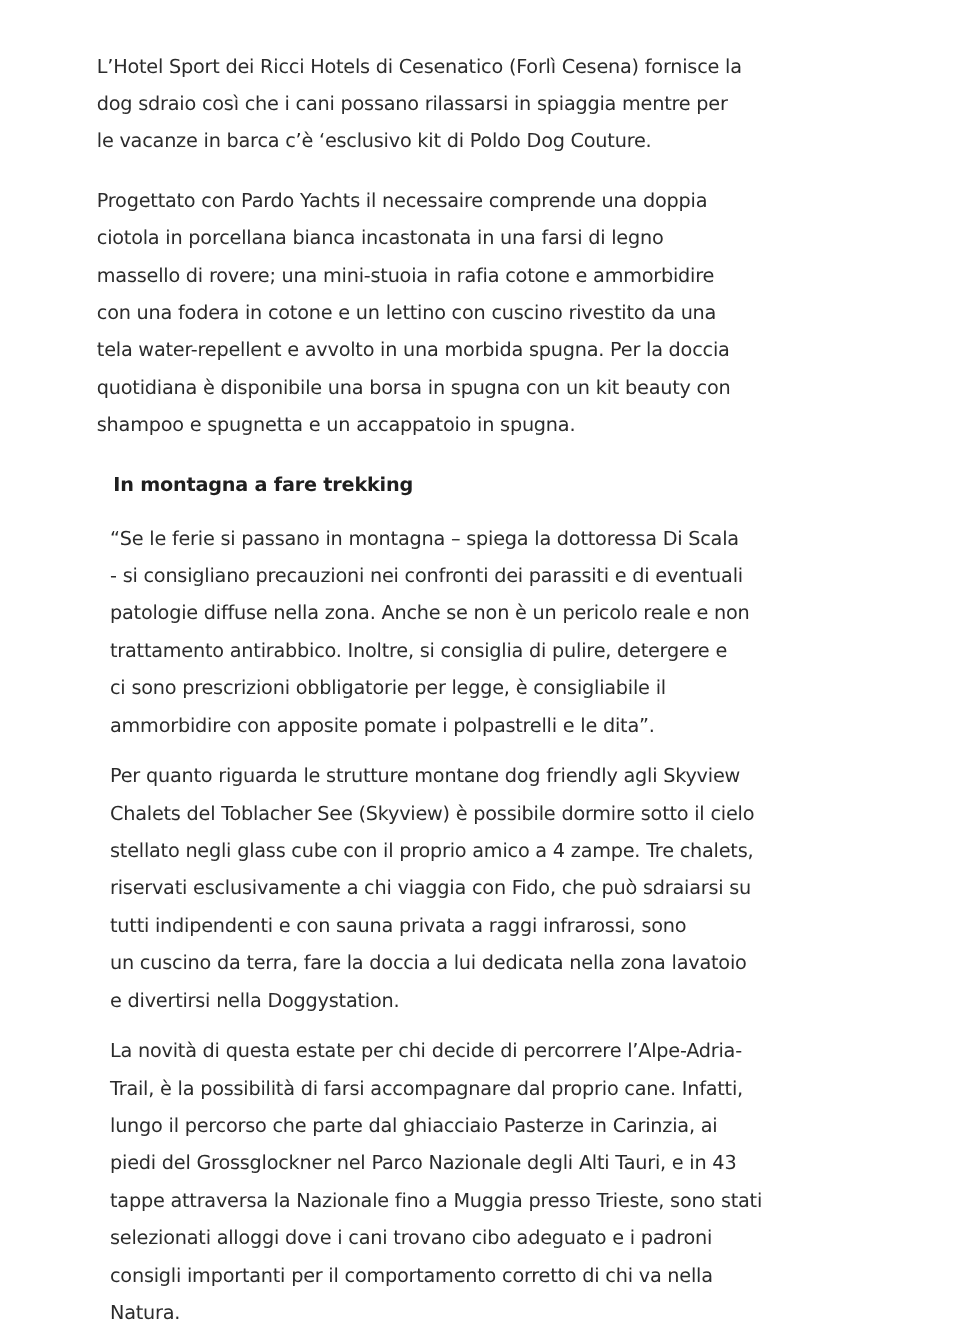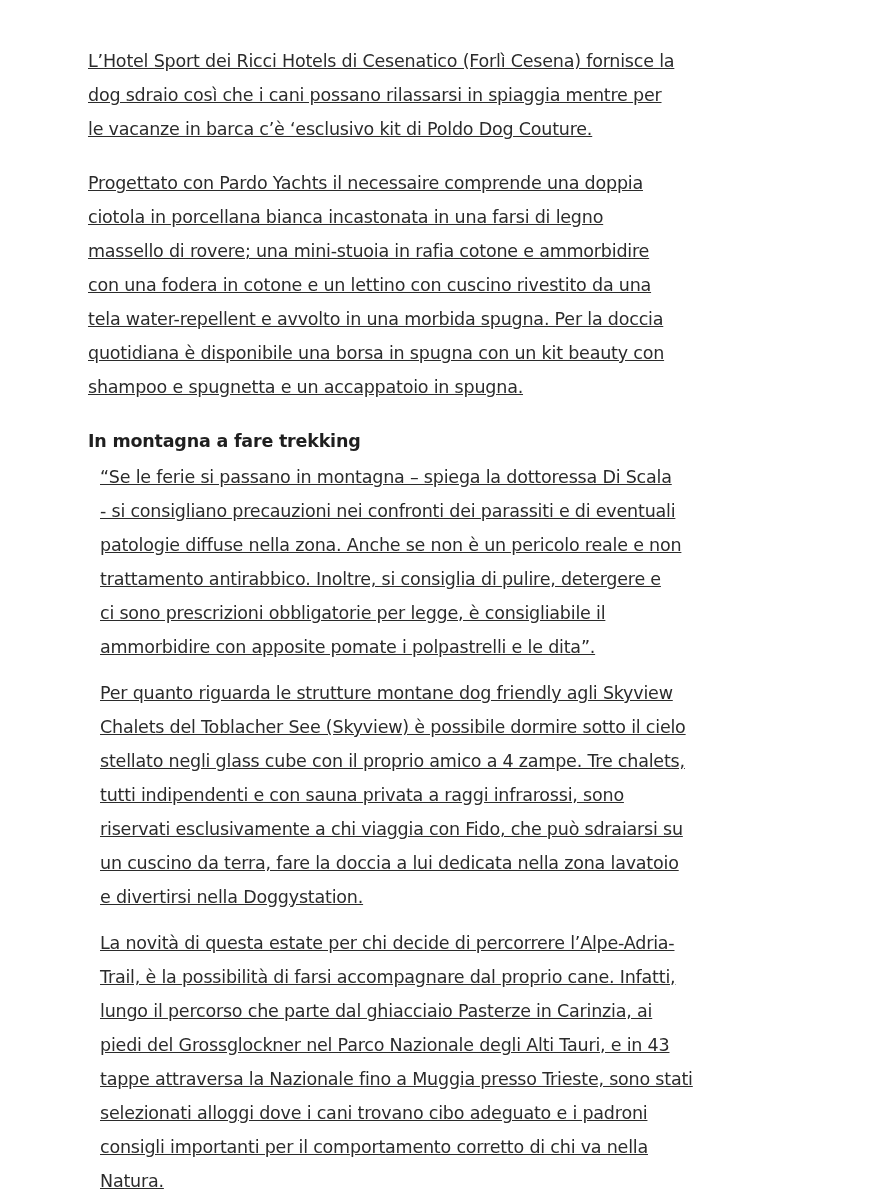--- a/index.html
+++ b/index.html
@@ -19,21 +19,20 @@
       top: 44px;
       width: 720px;
       color: #2b2b2b;
       font-family: "DejaVu Sans", sans-serif;
       font-size: 17.5px;
       letter-spacing: -0.2px;
       line-height: 34px;
     }
     .para {
       margin: 0 0 20px 0;
-      text-decoration: underline;
     }
     .para.tight {
       margin: 12px;
     }
     .line {
       display: block;
       white-space: nowrap;
     }
     .heading {
       display: block;
@@ -58,37 +57,37 @@
   <p class="para" id="p2">
     <span class="line">Progettato con Pardo Yachts il necessaire comprende una doppia</span>
     <span class="line">ciotola in porcellana bianca incastonata in una farsi di legno</span>
     <span class="line">massello di rovere; una mini-stuoia in rafia cotone e ammorbidire</span>
     <span class="line">con una fodera in cotone e un lettino con cuscino rivestito da una</span>
     <span class="line">tela water-repellent e avvolto in una morbida spugna. Per la doccia</span>
     <span class="line">quotidiana è disponibile una borsa in spugna con un kit beauty con</span>
     <span class="line">shampoo e spugnetta e un accappatoio in spugna.</span>
   </p>
 
-  <h3 class="heading" style="font-size:17.5px; margin:0; line-height:34px;">In montagna a fare trekking</h3>
+  <h3 class="heading" style="font-size:17.5px; margin:15px; line-height:34px;">In montagna a fare trekking</h3>
 
   <p class="para tight" id="p3">
     <span class="line">“Se le ferie si passano in montagna – spiega la dottoressa Di Scala</span>
     <span class="line">- si consigliano precauzioni nei confronti dei parassiti e di eventuali</span>
     <span class="line">patologie diffuse nella zona. Anche se non è un pericolo reale e non</span>
     <span class="line">trattamento antirabbico. Inoltre, si consiglia di pulire, detergere e</span>
     <span class="line">ci sono prescrizioni obbligatorie per legge, è consigliabile il</span>
     <span class="line">ammorbidire con apposite pomate i polpastrelli e le dita”.</span>
   </p>
 
   <p class="para tight" id="p4">
     <span class="line">Per quanto riguarda le strutture montane dog friendly agli Skyview</span>
     <span class="line">Chalets del Toblacher See (Skyview) è possibile dormire sotto il cielo</span>
     <span class="line">stellato negli glass cube con il proprio amico a 4 zampe. Tre chalets,</span>
+    <span class="line">riservati esclusivamente a chi viaggia con Fido, che può sdraiarsi su</span>
     <span class="line">tutti indipendenti e con sauna privata a raggi infrarossi, sono</span>
-    <span class="line">riservati esclusivamente a chi viaggia con Fido, che può sdraiarsi su</span>
     <span class="line">un cuscino da terra, fare la doccia a lui dedicata nella zona lavatoio</span>
     <span class="line">e divertirsi nella Doggystation.</span>
   </p>
 
   <p class="para tight" id="p5">
     <span class="line">La novità di questa estate per chi decide di percorrere l’Alpe-Adria-</span>
     <span class="line">Trail, è la possibilità di farsi accompagnare dal proprio cane. Infatti,</span>
     <span class="line">lungo il percorso che parte dal ghiacciaio Pasterze in Carinzia, ai</span>
     <span class="line">piedi del Grossglockner nel Parco Nazionale degli Alti Tauri, e in 43</span>
     <span class="line">tappe attraversa la Nazionale fino a Muggia presso Trieste, sono stati</span>

